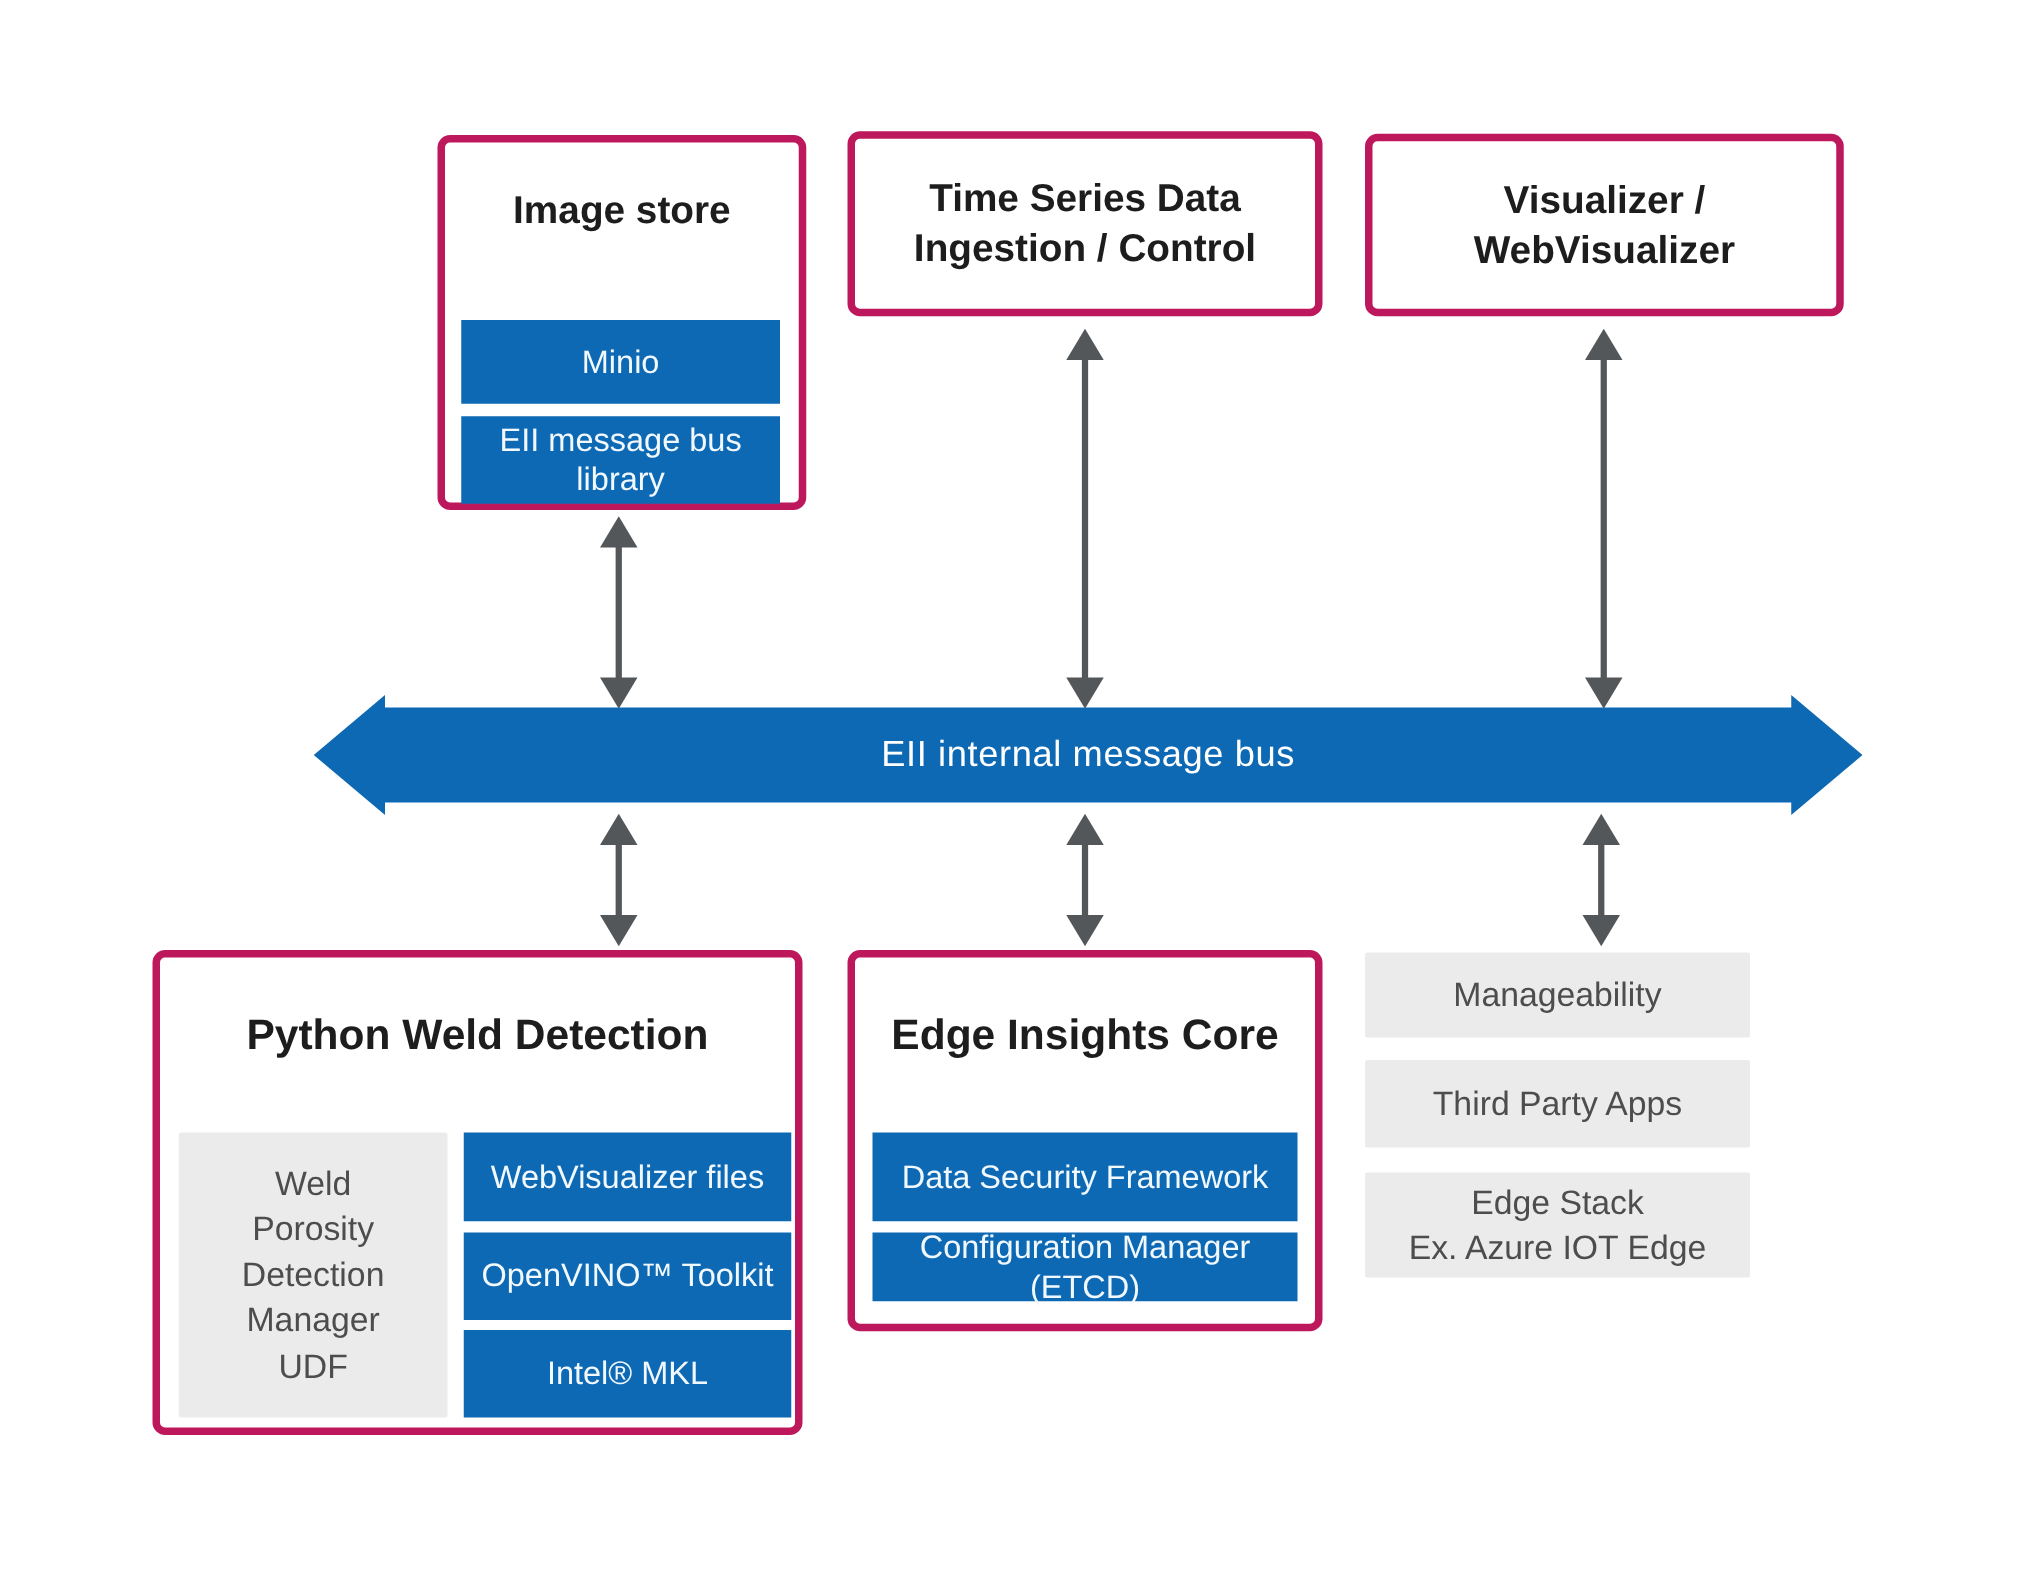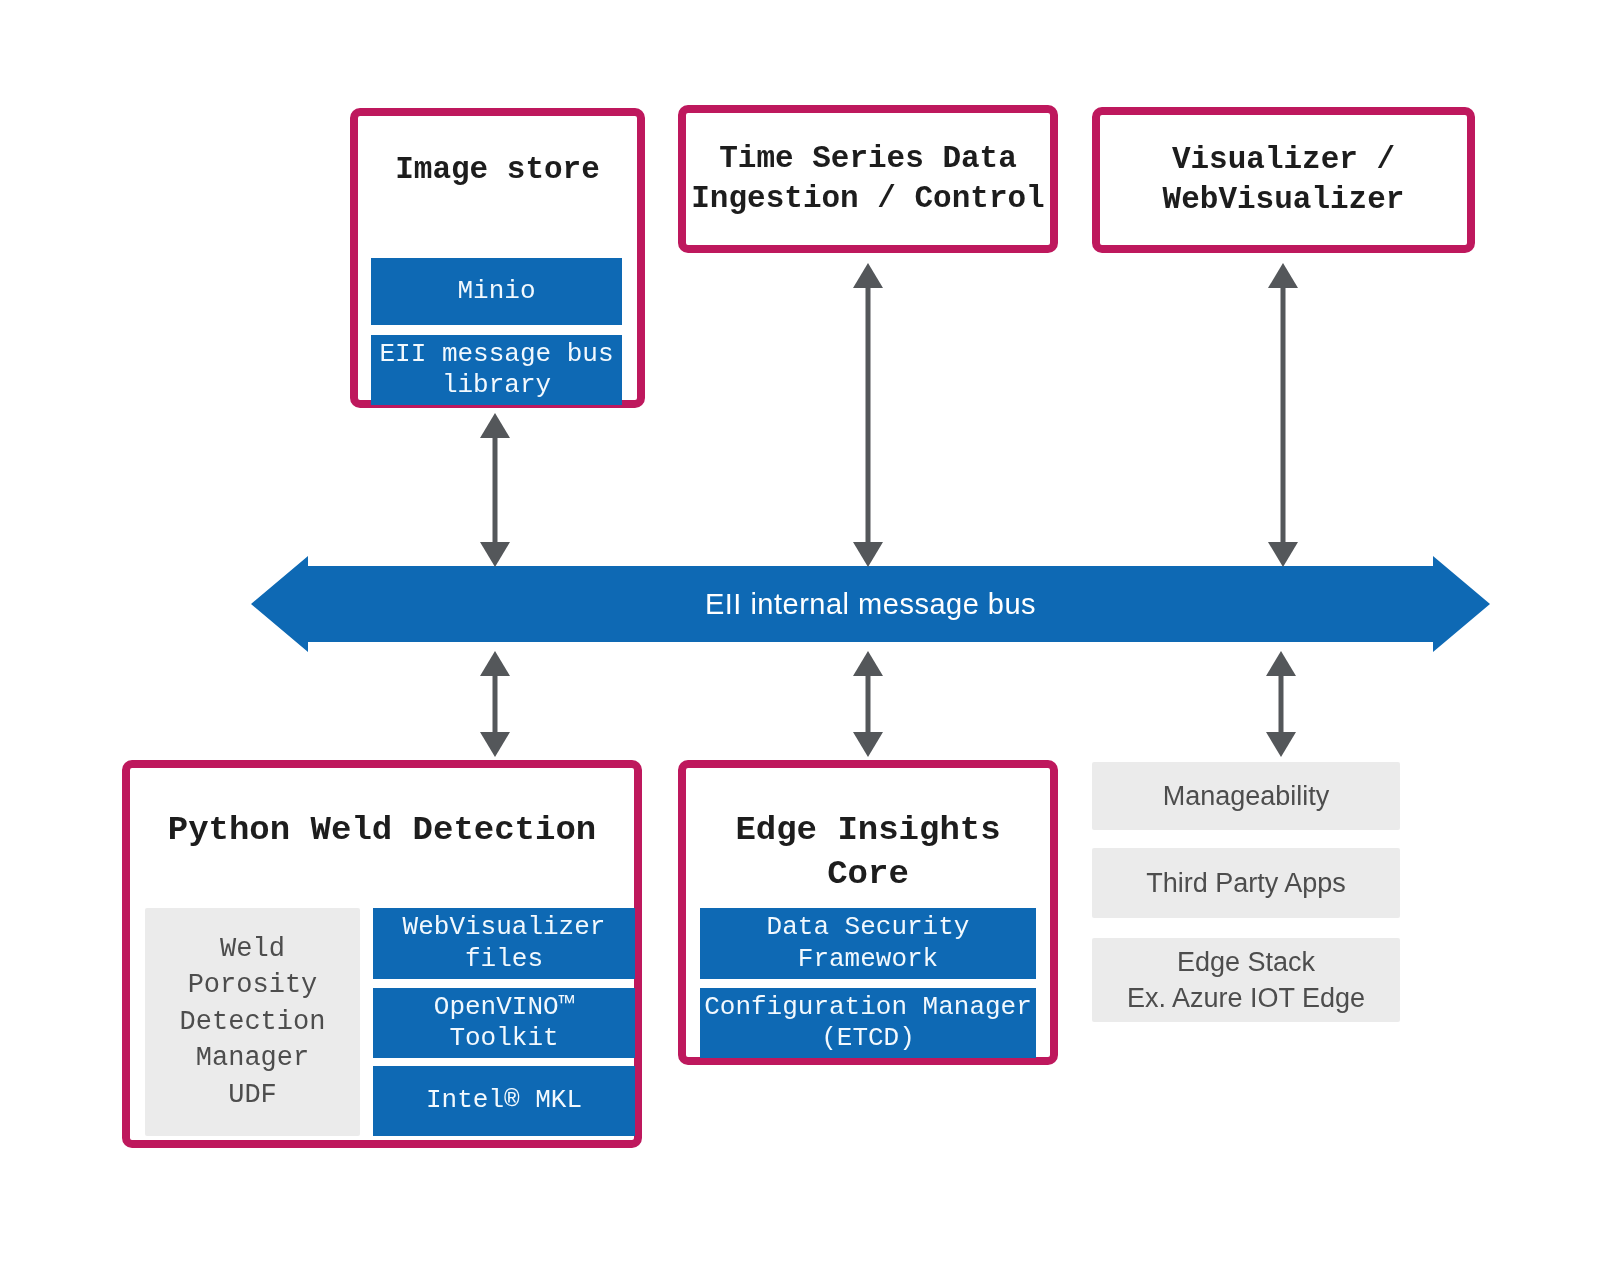--- a/index.html
+++ b/index.html
@@ -2,23 +2,22 @@
 <html><head>
 <meta charset="utf-8">
 <style>
   html,body { margin:0; padding:0; background:#ffffff; }
   .canvas {
     position:relative; width:1622px; height:1270px; background:#ffffff;
     font-family:"Liberation Sans", sans-serif; overflow:hidden;
   }
   .outline-box {
     position:absolute; background:#ffffff;
-    border:8px solid #be185d; border-radius:10px;
+    border:6px solid #be185d; border-radius:10px;
     box-sizing:border-box;
-    font-family:Liberation Mono, monospace;
   }
   .box-title {
     color:#1d1d1d; font-weight:bold; text-align:center;
     white-space:pre-line; line-height:1.3;
   }
   .title-top { position:absolute; left:0; right:0; top:0; }
   .flex-center { display:flex; align-items:center; justify-content:center; width:100%; height:100%; }
   .chip {
     position:absolute; background:#0e69b4; color:#f2f9fe;
     display:flex; align-items:center; justify-content:center;
@@ -112,21 +111,21 @@
 Manager
 UDF</div>
     <div class="chip" style="left:243px; width:262px; top:140px; height:71px;">WebVisualizer files</div>
     <div class="chip" style="left:243px; width:262px; top:220px; height:70px;">OpenVINO™ Toolkit</div>
     <div class="chip" style="left:243px; width:262px; top:298px; height:70px;">Intel® MKL</div>
   </div>
 
   <div class="outline-box" style="left:678px; top:760px; width:380px; height:305px;">
     <div class="box-title title-top" style="top:40px; font-size:34px;">Edge Insights Core</div>
     <div class="chip" style="left:14px; right:14px; top:140px; height:71px;">Data Security Framework</div>
-    <div class="chip" style="left:14px; right:14px; top:220px; height:70px;">Configuration Manager
+    <div class="chip" style="left:14px; right:14px; top:220px; height:55px;">Configuration Manager
 (ETCD)</div>
   </div>
 
   <div class="gray-panel" style="left:1092px; top:762px; width:308px; height:68px;">Manageability</div>
   <div class="gray-panel" style="left:1092px; top:848px; width:308px; height:70px;">Third Party Apps</div>
   <div class="gray-panel" style="left:1092px; top:938px; width:308px; height:84px;">Edge Stack
 Ex. Azure IOT Edge</div>
 
 </div>
 

